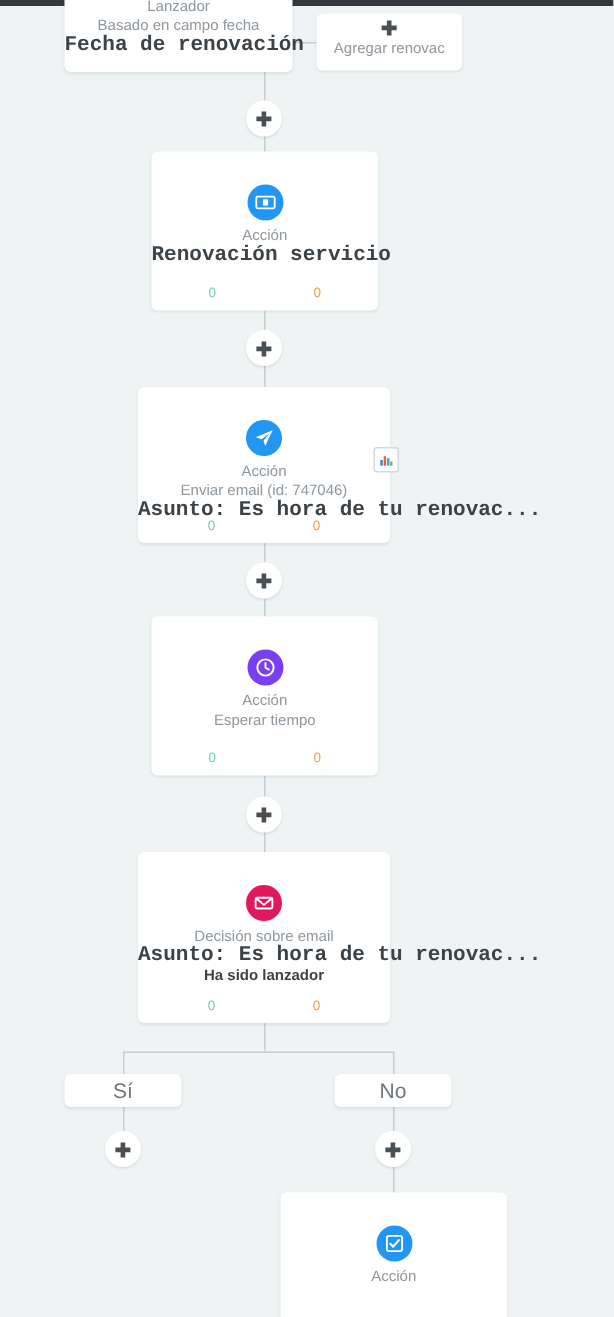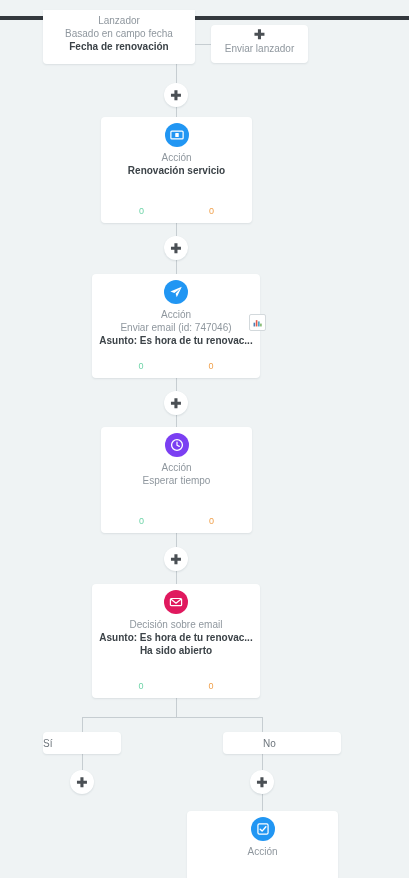--- a/index.html
+++ b/index.html
@@ -9,21 +9,21 @@
   body {
     width: 409px;
     height: 878px;
     background: #eff3f4;
     font-family: "Liberation Sans", sans-serif;
     overflow: hidden;
     position: relative;
   }
   #canvas {
     position: absolute;
-    left: 0; top: 16px;
+    left: 0; top: 0;
     width: 409px;
     height: 812px;
   }
   .topbar {
     position: absolute;
     left: 0; top: 0;
     width: 409px;
     height: 4px;
     background: #33383d;
   }
@@ -80,37 +80,38 @@
     line-height: 13px;
     white-space: nowrap;
   }
   .line2 {
     font-size: 10px;
     color: #8f979e;
     line-height: 13px;
     white-space: nowrap;
   }
   .line3 {
-    font-size: 10px;
+    font-size: 14px;
     color: #3c4348;
     font-weight: bold;
     line-height: 13px;
     white-space: nowrap;
+    font-family: Liberation Mono, monospace;
   }
   .line4 {
     font-size: 10px;
     color: #3c4348;
     font-weight: bold;
     line-height: 13px;
     white-space: nowrap;
   }
 
   
   .node {
-    padding-top: 6px;
+    padding-top: 22px;
   }
   .node-icon {
     width: 24px;
     height: 24px;
     border-radius: 50%;
     margin: 0 auto 4px auto;
     display: flex;
     align-items: center;
     justify-content: center;
   }
@@ -166,22 +167,22 @@
   
   .branch-label {
     position: absolute;
     width: 78px;
     height: 22px;
     background: #ffffff;
     border-radius: 4px;
     box-shadow: 0 1px 2px rgba(40,60,80,0.10);
     display: flex;
     align-items: center;
-    justify-content: flex-start;
-    font-size: 10px;
+    justify-content: center;
+    font-size: 14px;
     color: #6d757c;
   }
 </style>
 </head>
 <body>
 
 <div id="canvas">
 
   <div class="topbar"></div>
 
@@ -218,21 +219,21 @@
   <div class="vline" style="left:262px; top:778px; height:17px;"></div>
 
   <div class="card trigger-card">
     <div class="line1">Lanzador</div>
     <div class="line2">Basado en campo fecha</div>
     <div class="line3">Fecha de renovación</div>
   </div>
 
   <div class="card add-trigger-card">
     <div class="add-trigger-plus">✚</div>
-    <div class="line2">Enviar lanzador</div>
+    <div class="line2">Agregar renovac</div>
   </div>
 
   <div class="plus-circle" style="left:164px; top:67px;">
     <span>✚</span>
   </div>
   <div class="plus-circle" style="left:164px; top:220px;">
     <span>✚</span>
   </div>
   <div class="plus-circle" style="left:164px; top:375px;">
     <span>✚</span>
@@ -302,31 +303,31 @@
 
   <div class="card node" style="left:92px; top:568px; width:168px; height:114px;">
     <div class="node-icon" style="background:#e0195e;">
       <svg width="14" height="14" viewBox="0 0 16 16">
         <rect x="1.6" y="4.0" width="12.8" height="8.2" rx="1.2" fill="none" stroke="#ffffff" stroke-width="1.4"></rect>
         <path d="M2.4 4.8 L8 9.4 L13.6 4.8" fill="none" stroke="#ffffff" stroke-width="1.4" stroke-linecap="round" stroke-linejoin="round"></path>
       </svg>
     </div>
     <div class="line2">Decisión sobre email</div>
     <div class="line3">Asunto: Es hora de tu renovac...</div>
-    <div class="line4">Ha sido abierto</div>
+    <div class="line4">Ha sido lanzador</div>
     <div class="counters">
       <div class="c c-green">0</div>
       <div class="c c-orange">0</div>
     </div>
   </div>
 
   <div class="branch-label" style="left:43px; top:716px;">
     <span>Sí</span>
   </div>
-  <div class="branch-label" style="left:223px; top:716px;padding-left:40px;">
+  <div class="branch-label" style="left:223px; top:716px;">
     <span>No</span>
   </div>
 
   <div class="card node" style="left:187px; top:795px; width:151px; height:106px;">
     <div class="node-icon" style="background:#2196f3;">
       <svg width="14" height="14" viewBox="0 0 16 16">
         <rect x="2.2" y="2.2" width="11.6" height="11.6" rx="1.6" fill="none" stroke="#ffffff" stroke-width="1.4"></rect>
         <path d="M4.8 8.2 L7.0 10.4 L11.3 5.4" fill="none" stroke="#ffffff" stroke-width="1.6" stroke-linecap="round" stroke-linejoin="round"></path>
       </svg>
     </div>

